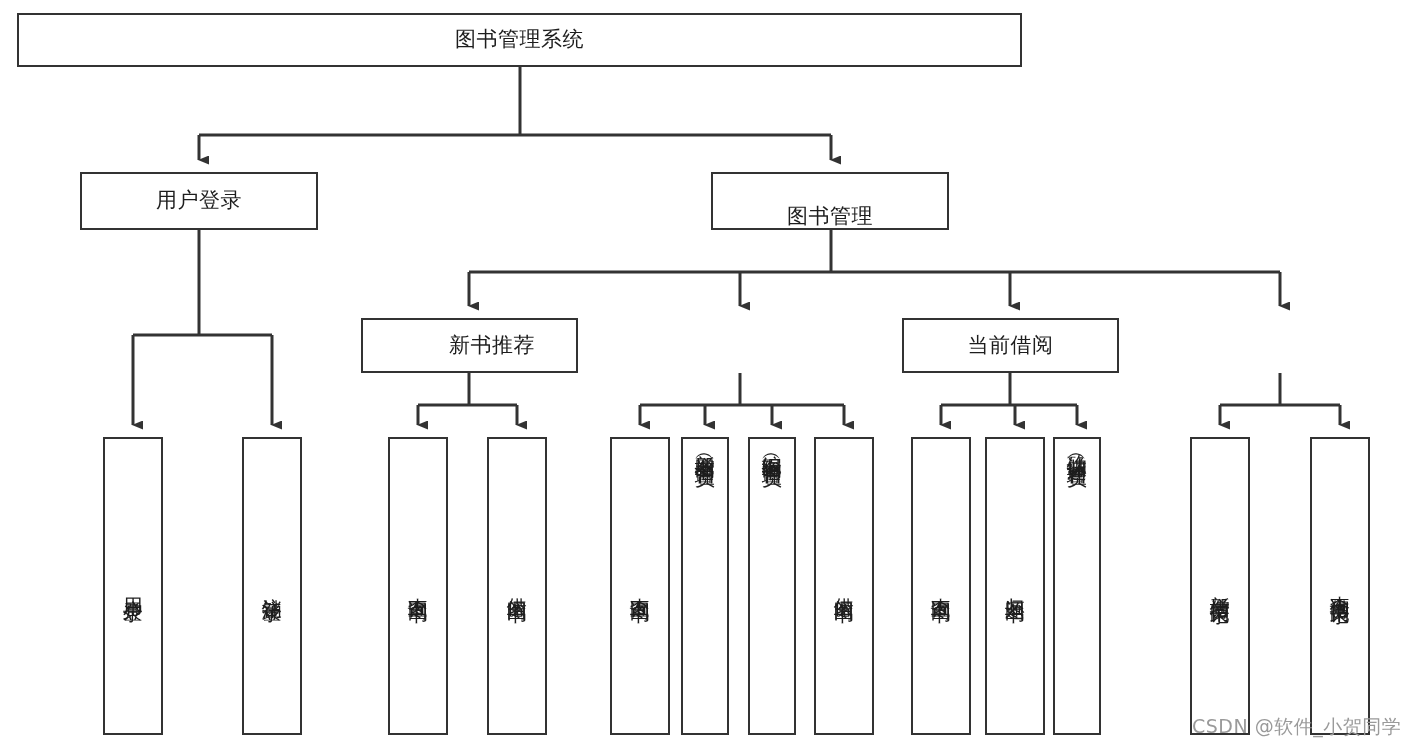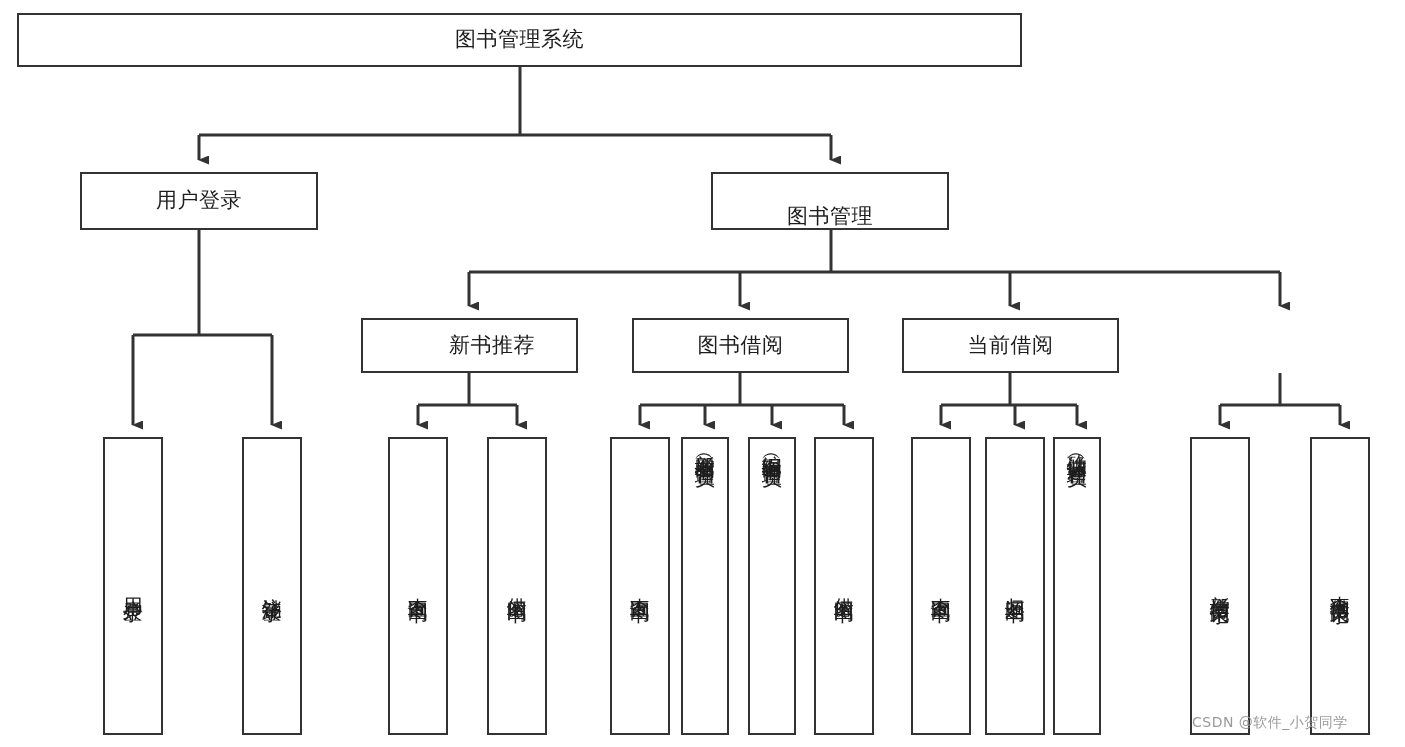--- a/index.html
+++ b/index.html
@@ -55,21 +55,21 @@
   }
   .leaf-box {
     align-items: flex-start;
     padding-top: 0;
   }
   .leaf-box.center-text {
     align-items: center;
   }
   .watermark {
     position: absolute;
-    font-size: 14px;
+    font-size: 19px;
     color: #9a9a9a;
     white-space: nowrap;
     letter-spacing: 0.5px;
   }
 </style>
 </head>
 <body>
 
 <div id="canvas">
 
@@ -133,23 +133,20 @@
   <div class="node-box" style="left:80px; top:172px; width:238px; height:58px;">
     <span class="node-label-h">用户登录</span>
   </div>
   <div class="node-box" style="left:711px; top:172px; width:238px; height:58px;align-items:flex-end;">
     <span class="node-label-h">图书管理</span>
   </div>
 
   <div class="node-box" style="left:361px; top:318px; width:217px; height:55px;padding-left:45px;">
     <span class="node-label-h">新书推荐</span>
   </div>
-  <div class="node-box" style="left:632px; top:318px; width:217px; height:55px;">
-    <span class="node-label-h">图书借阅</span>
-  </div>
   <div class="node-box" style="left:902px; top:318px; width:217px; height:55px;">
     <span class="node-label-h">当前借阅</span>
   </div>
 
   <div class="node-box leaf-box center-text" style="left:103px; top:437px; width:60px; height:298px;">
     <span class="node-label-v">用户登录</span>
   </div>
   <div class="node-box leaf-box center-text" style="left:242px; top:437px; width:60px; height:298px;">
     <span class="node-label-v">注销登录</span>
   </div>

